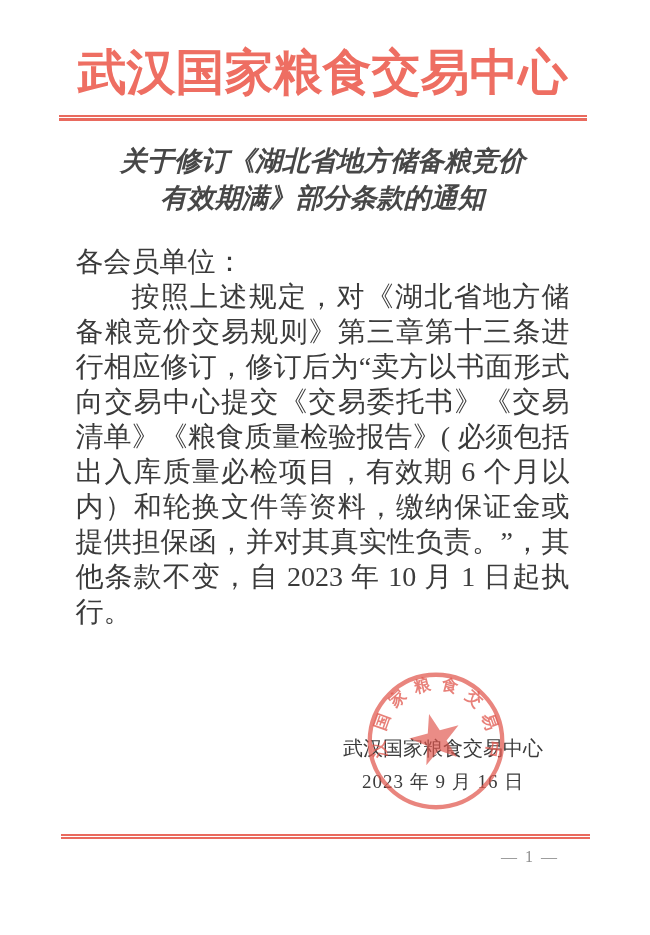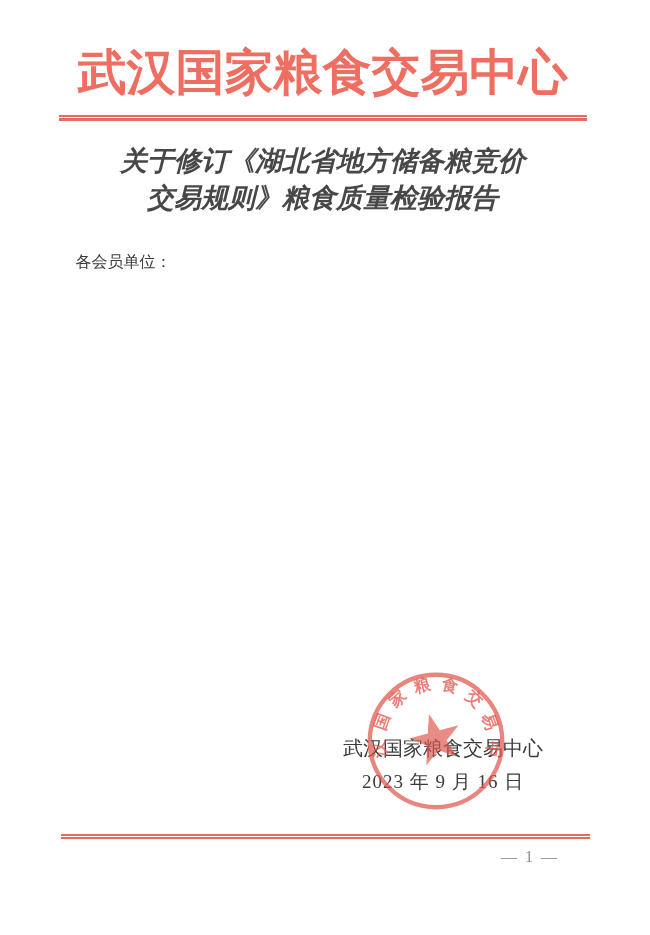--- a/index.html
+++ b/index.html
@@ -40,21 +40,21 @@
     text-align: center;
     font-size: 27px;
     font-weight: bold;
     line-height: 37px;
     color: var(--title-gray, #474747);
     font-style: italic;
   }
   .body-text {
     width: 494px;
     margin: 27px auto 0 auto;
-    font-size: 16px;
+    font-size: 28px;
     line-height: 35px;
     color: var(--body-gray, #3b3b3b);
     text-align: justify;
   }
   .body-text p {
     margin: 0;
     padding: 0;
   }
   .body-text p.para {
     text-indent: 2em;
@@ -115,25 +115,26 @@
 <body>
 
 <div class="page">
 
   <div class="header-org">武汉国家粮食交易中心</div>
 
   <div class="header-rule"></div>
 
   <div class="doc-title">
     <div>关于修订《湖北省地方储备粮竞价</div>
-    <div>交易规则》粮食质量检验报告</div>
+    <div>有效期满》部分条款的通知</div>
   </div>
 
   <div class="body-text">
     <p class="salutation">各会员单位：</p>
+    <p class="para">按照上述规定，对《湖北省地方储备粮竞价交易规则》第三章第十三条进行相应修订，修订后为“卖方以书面形式向交易中心提交《交易委托书》《交易清单》《粮食质量检验报告》( 必须包括出入库质量必检项目，有效期 6 个月以内）和轮换文件等资料，缴纳保证金或提供担保函，并对其真实性负责。”，其他条款不变，自 2023 年 10 月 1 日起执行。</p>
   </div>
 
   <div class="sign-block">
     <div class="sign-org">武汉国家粮食交易中心</div>
     <div class="sign-date">2023 年 9 月 16 日</div>
   </div>
 
   <svg class="seal" viewBox="0 0 150 150" xmlns="http://www.w3.org/2000/svg">
     <circle cx="75" cy="75" r="69" fill="none" stroke="rgba(224,86,76,0.72)" stroke-width="4.5"></circle>
     <polygon points="75,46 81.5,65.1 101.6,65.3 85.5,77.4 91.5,96.7 75,85 58.5,96.7 64.5,77.4 48.4,65.3 68.5,65.1" transform="rotate(-15 75 74)" fill="rgba(224,86,76,0.68)"></polygon>

